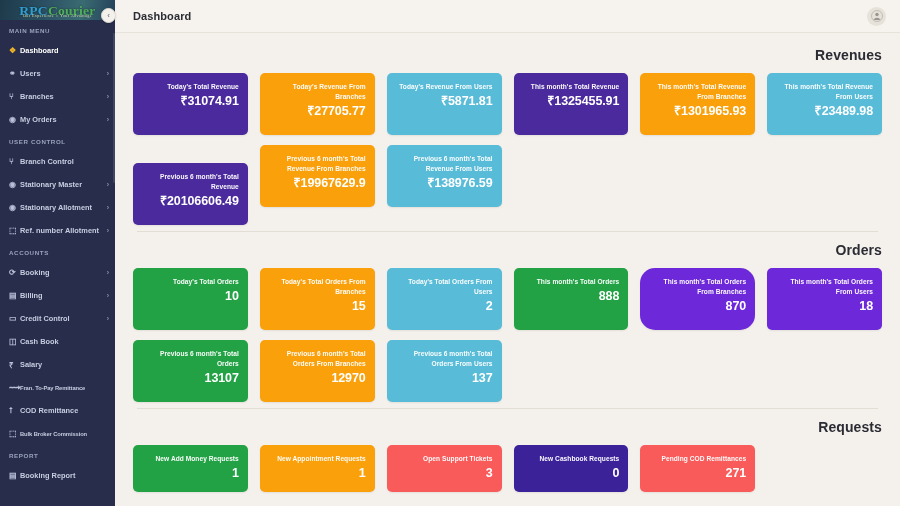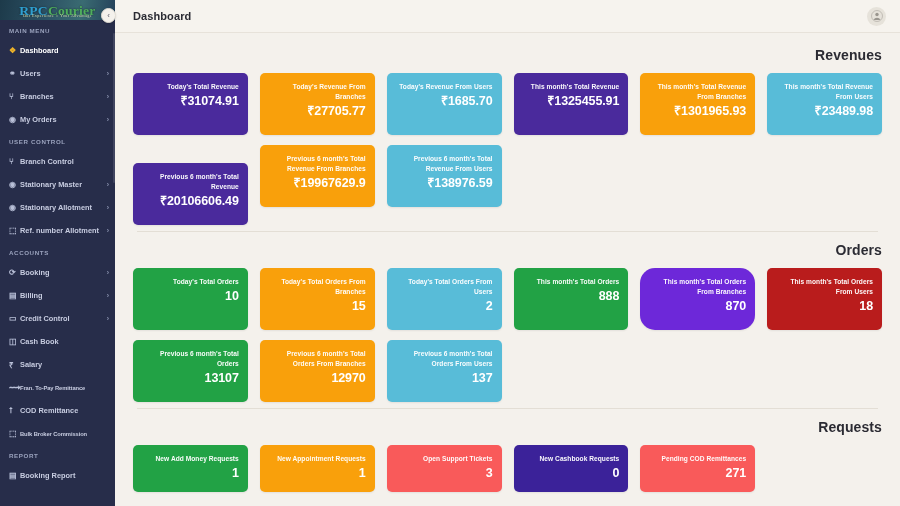--- a/index.html
+++ b/index.html
@@ -291,21 +291,21 @@
             <div class="card" style="background: rgb(74, 42, 156);">
               <div class="c-label">Today's Total Revenue</div>
               <div class="c-value">₹31074.91</div>
             </div>
             <div class="card" style="background: rgb(249, 160, 11);">
               <div class="c-label">Today's Revenue From Branches</div>
               <div class="c-value">₹27705.77</div>
             </div>
             <div class="card" style="background: rgb(88, 188, 216);">
               <div class="c-label">Today's Revenue From Users</div>
-              <div class="c-value">₹1685.70</div>
+              <div class="c-value">₹5871.81</div>
             </div>
             <div class="card" style="background: rgb(74, 42, 156);">
               <div class="c-label">This month's Total Revenue</div>
               <div class="c-value">₹1325455.91</div>
             </div>
             <div class="card" style="background: rgb(249, 160, 11);">
               <div class="c-label">This month's Total Revenue From Branches</div>
               <div class="c-value">₹1301965.93</div>
             </div>
             <div class="card" style="background: rgb(88, 188, 216);">
@@ -343,21 +343,21 @@
               <div class="c-value">2</div>
             </div>
             <div class="card" style="background: rgb(34, 162, 69);">
               <div class="c-label">This month's Total Orders</div>
               <div class="c-value">888</div>
             </div>
             <div class="card" style="background: #6d28d9; border-radius: 15px;">
               <div class="c-label">This month's Total Orders From Branches</div>
               <div class="c-value">870</div>
             </div>
-            <div class="card" style="background: #b91c1c; padding-left: 13px;">
+            <div class="card" style="background: #6d28d9; padding-left: 13px;">
               <div class="c-label">This month's Total Orders From Users</div>
               <div class="c-value">18</div>
             </div>
             <div class="card" style="background: rgb(34, 162, 69);">
               <div class="c-label">Previous 6 month's Total Orders</div>
               <div class="c-value">13107</div>
             </div>
             <div class="card" style="background: rgb(249, 160, 11);">
               <div class="c-label">Previous 6 month's Total Orders From Branches</div>
               <div class="c-value">12970</div>

